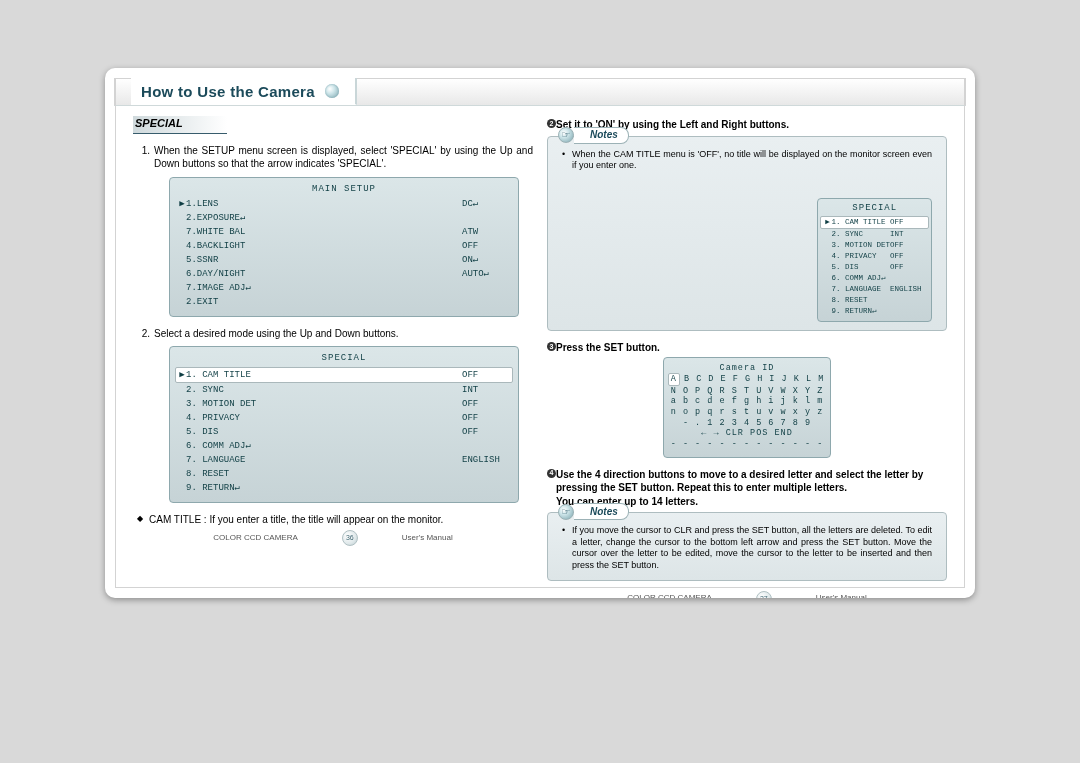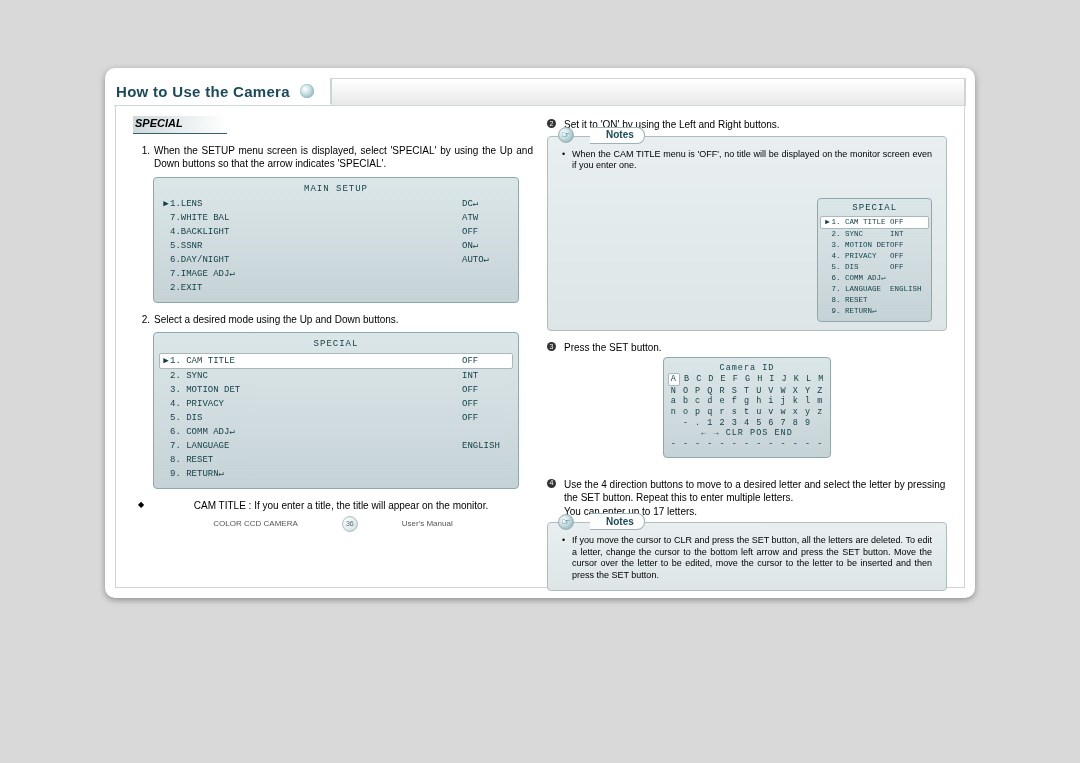--- a/index.html
+++ b/index.html
@@ -1,58 +1,58 @@
 <!DOCTYPE html>
 <html><head>
 <meta charset="utf-8">
 <style>
   html,body{margin:0;padding:0;width:1080px;height:763px;background:#d9d9d9;font-family:Arial,Helvetica,sans-serif;color:#000;}
   .outer-frame{width:870px;height:530px;margin:68px auto 0;background:#fff;border-radius:10px;box-shadow:0 2px 6px rgba(0,0,0,.35);overflow:hidden;position:relative;}
   .inner-frame{position:absolute;left:10px;top:10px;right:10px;bottom:10px;border:1px solid #d3d3d3;border-top:none;}
   .header-band{position:absolute;left:9px;right:9px;top:10px;height:26px;background:linear-gradient(#fff, #e8e8e8);border-bottom:1px solid #cfd9da;border-top:1px solid #d3d3d3;border-left:1px solid #d3d3d3;border-right:1px solid #d3d3d3;}
-  .title-tab{position:absolute;left:1px;top:10px;height:26px;border-right:2px solid #c9d6d8;display:flex;align-items:center;padding:0 16px 0 10px;background:#fff;border-bottom:1px solid transparent;z-index:2;}
+  .title-tab{position:absolute;left:26px;top:10px;height:26px;border-right:2px solid #c9d6d8;display:flex;align-items:center;padding:0 16px 0 10px;background:#fff;border-bottom:1px solid transparent;z-index:2;}
   .title-tab h1{margin:0;font-size:15px;font-weight:700;color:#1b4a5a;letter-spacing:.3px;}
   .title-dot{width:14px;height:14px;border-radius:50%;background:radial-gradient(circle at 35% 35%,#fff 0%,#cfe6ea 35%,#7aa4ad 100%);margin-left:10px;box-shadow:inset 0 0 2px #7aa4ad;}
   .page-body{position:absolute;left:28px;right:28px;top:48px;bottom:32px;display:flex;gap:14px;}
   .col{flex:1;font-size:10px;line-height:1.35;}
   .col-left{flex:1;}
   .col-right{flex:1;}
   .section-heading{font-weight:700;font-style:italic;font-size:11px;border-bottom:1px solid #375c6c;display:inline-block;padding:0 44px 2px 2px;margin-bottom:6px;background:linear-gradient(to right,#cfd9dc,rgba(207,217,220,0));}
   .num-para{display:flex;gap:4px;margin:4px 0 6px 6px;}
   .num-para .n{flex:0 0 11px;text-align:right;}
   .num-para .t{flex:1;text-align:justify;}
-  .osd{background:linear-gradient(#dbe6e8,#c6d3d6);border:1px solid #8ea8ad;border-radius:4px;padding:5px 8px 7px;margin:6px 14px 10px 20px;font-family:"Lucida Console","Courier New",monospace;font-size:9px;color:#0f3e44;white-space:nowrap;position:relative;}
+  .osd{background:linear-gradient(#dbe6e8,#c6d3d6);border:1px solid #8ea8ad;border-radius:4px;padding:5px 8px 7px;margin:6px 14px 10px 36px;font-family:"Lucida Console","Courier New",monospace;font-size:9px;color:#0f3e44;white-space:nowrap;position:relative;}
   .osd-title{text-align:center;letter-spacing:1px;margin-bottom:2px;font-size:9px;}
   .osd-row{display:flex;padding:0;line-height:14px;}
   .osd-row .arr{width:8px;text-align:center;}
   .osd-row .label{flex:1;}
   .osd-row .val{width:48px;}
   .osd-row.hi{background:#fff;border:1px solid #aab8bb;border-radius:2px;margin:0 -3px;padding:0 2px;}
   .osd.small{font-size:8px;padding:4px 6px 5px;}
   .osd.small .osd-row{line-height:12px;}
   .osd.small .osd-row .val{width:40px;}
 
   .note-box{background:linear-gradient(#e9eff1,#dde5e7);border:1px solid #aebdc0;border-radius:4px;padding:6px 14px 8px 14px;margin:4px 0 10px 0;position:relative;}
   .note-badge{position:absolute;left:10px;top:-10px;height:17px;display:flex;align-items:center;}
   .note-badge .disc{width:14px;height:14px;border-radius:50%;background:radial-gradient(circle at 35% 35%,#fff 0%,#cfe6ea 35%,#7aa4ad 100%);display:flex;align-items:center;justify-content:center;color:#1b4a5a;font-size:10px;border:1px solid #9cb2b6;}
-  .note-badge .pill{height:15px;background:#fff;border:1px solid #9cb2b6;border-left:none;border-radius:0 8px 8px 0;font-weight:700;font-size:10px;color:#1b4a5a;padding:0 10px 0 16px;display:flex;align-items:center;margin-left:16px;}
+  .note-badge .pill{height:15px;background:#fff;border:1px solid #9cb2b6;border-left:none;border-radius:0 8px 8px 0;font-style:italic;font-weight:700;font-size:10px;color:#1b4a5a;padding:0 10px 0 16px;display:flex;align-items:center;}
   .note-box ul{list-style:none;margin:6px 0 0 0;padding:0;}
   .note-box li{display:flex;gap:4px;font-size:9px;text-align:justify;line-height:1.3;}
   .note-box li::before{content:"\2022";flex:0 0 6px;}
   .note-box li span{flex:1;}
   .note-flex{display:flex;gap:26px;align-items:flex-end;flex-direction:column;}
   .note-flex .note-text{flex:1;}
   .note-flex .note-osd{flex:1;margin:0;font-size:7.5px;padding:3px 5px 4px;}
   .note-flex .note-osd .osd-row{line-height:11px;}
   .note-flex .note-osd .osd-row .val{width:36px;}
 
-  .bullet{display:flex;gap:8px;margin:2px 0 2px 0;}
+  .bullet{display:flex;gap:0;margin:2px 0 2px 0;font-weight:bold;}
   .bullet .b{width:9px;height:9px;border-radius:50%;background:#333;color:#fff;font-size:7px;display:flex;align-items:center;justify-content:center;flex:0 0 9px;margin-top:1px;}
   .bullet .bt{flex:1;}
-  .diamond{display:flex;gap:4px;margin:6px 0 2px 4px;text-align:center;}
+  .diamond{display:flex;gap:4px;margin:6px 0 2px 4px;}
   .diamond::before{content:"\25C6";font-size:8px;flex:0 0 8px;margin-top:1px;}
   .diamond span{flex:1;}
   .camera-id{display:flex;justify-content:center;}
   .camera-id .panel{background:linear-gradient(#dbe6e8,#c6d3d6);border:1px solid #8ea8ad;border-radius:4px;padding:5px 6px 7px;font-family:"Lucida Console","Courier New",monospace;font-size:8.5px;color:#0f3e44;letter-spacing:1px;text-align:center;line-height:1.25;}
   .camera-id .panel .hl{display:inline-block;background:#fff;border:1px solid #aab8bb;border-radius:2px;padding:0 2px;margin:0 -2px;}
   .footer{display:flex;align-items:center;justify-content:center;font-size:8px;color:#555;margin-top:4px;gap:40px;}
   .footer .disc{width:14px;height:14px;border-radius:50%;background:radial-gradient(circle at 35% 35%,#fff,#dfe8ea 60%,#b9c9cc);border:1px solid #b0c0c3;display:flex;align-items:center;justify-content:center;font-size:7px;color:#426874;margin:0 4px;}
 </style>
 </head>
 <body>
@@ -74,20 +74,25 @@
         <span class="t">When the SETUP menu screen is displayed, select 'SPECIAL' by using the Up and Down buttons so that the arrow indicates 'SPECIAL'.</span>
       </div>
 
       <div class="osd">
         <div class="osd-title">MAIN SETUP</div>
         <div id="osd-main">
             <div class="osd-row">
               <span class="arr">▶</span>
               <span class="label">1.LENS</span>
               <span class="val">DC↵</span>
+            </div>
+            <div class="osd-row">
+              <span class="arr"></span>
+              <span class="label">2.EXPOSURE↵</span>
+              <span class="val"></span>
             </div>
             <div class="osd-row">
               <span class="arr"></span>
               <span class="label">7.WHITE BAL</span>
               <span class="val">ATW</span>
             </div>
             <div class="osd-row">
               <span class="arr"></span>
               <span class="label">4.BACKLIGHT</span>
               <span class="val">OFF</span>
@@ -264,25 +269,25 @@
           <div><span class="hl">A</span> <span>B C D E F G H I J K L M</span></div>
           <div>N O P Q R S T U V W X Y Z</div>
           <div>a b c d e f g h i j k l m</div>
           <div>n o p q r s t u v w x y z</div>
           <div>- . 1 2 3 4 5 6 7 8 9</div>
           <div>← →   CLR  POS  END</div>
           <div>- - - - - - - - - - - - -</div>
         </div>
       </div>
 
-      <div class="bullet" style="margin-top:20px;">
+      <div class="bullet" style="margin-top:10px;">
         <span class="b">4</span>
         <span class="bt">
           <span>Use the 4 direction buttons to move to a desired letter and select the letter by pressing the SET button. Repeat this to enter multiple letters.</span><br>
-          <span>You can enter up to 17 letters.</span>
+          <span>You can enter up to 14 letters.</span>
         </span>
       </div>
 
       <div class="note-box">
         <div class="note-badge">
           <span class="disc">☞</span>
           <span class="pill">Notes</span>
         </div>
         <ul>
           <li>

